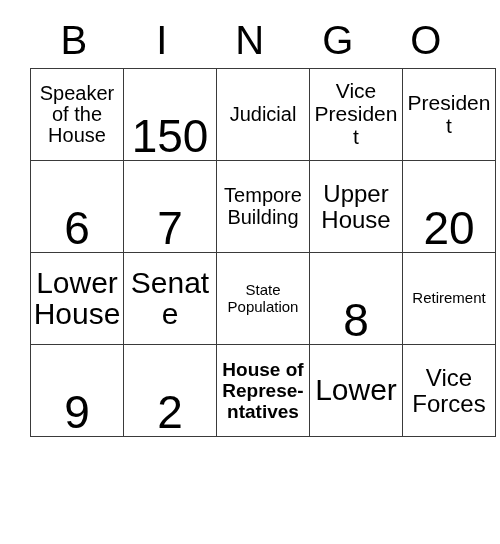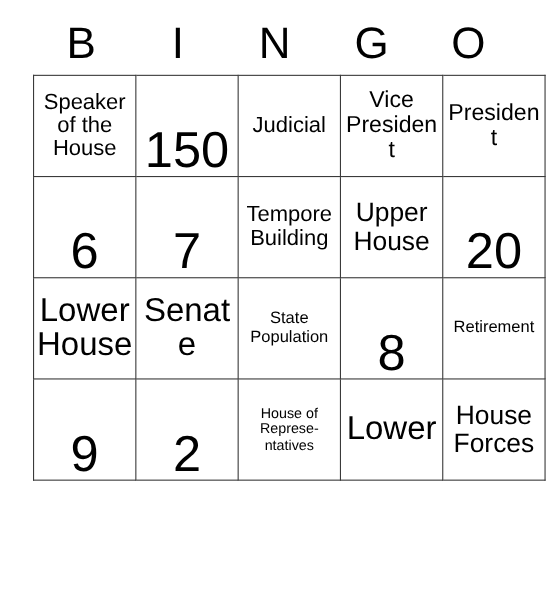--- a/index.html
+++ b/index.html
@@ -63,21 +63,21 @@
     overflow-wrap: break-word;
   }
 
   
   .fs-xxl { font-size: 46px; line-height: 1.0; margin-top: 43px; }
   .fs-xl  { font-size: 30px; line-height: 1.02; }
   .fs-lg  { font-size: 24px; line-height: 1.05; }
   .fs-md  { font-size: 20px; line-height: 1.06; }
   .fs-sm  { font-size: 21px; line-height: 1.08; }
   .fs-xs  { font-size: 15px; line-height: 1.1; }
-  .fs-xxs { font-size: 13px; line-height: 1.12; }
+  .fs-xxs { font-size: 19px; line-height: 1.12; font-weight: bold; }
 </style>
 </head>
 <body>
 
 <div id="bingo-card">
 
   <div class="bingo-header">
     <div class="head-cell">B</div>
     <div class="head-cell">I</div>
     <div class="head-cell">N</div>
@@ -145,19 +145,19 @@
         <td>
             <span class="cell-text fs-xxl">2</span>
           </td>
         <td>
             <span class="cell-text fs-xxs">House of Represe-ntatives</span>
           </td>
         <td>
             <span class="cell-text fs-xl">Lower</span>
           </td>
         <td>
-            <span class="cell-text fs-lg">House Forces</span>
+            <span class="cell-text fs-lg">Vice Forces</span>
           </td>
       </tr>
     </tbody>
   </table>
 
 </div>
 
 </body></html>

